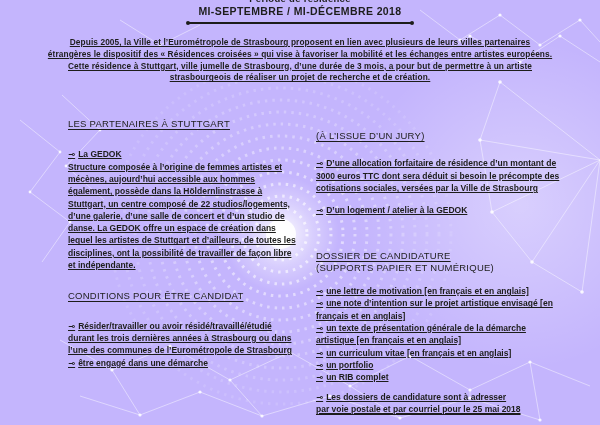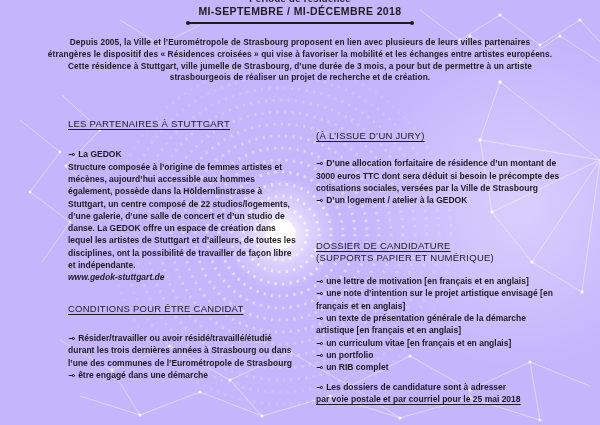--- a/index.html
+++ b/index.html
@@ -29,28 +29,28 @@
     font-size:8.3px;line-height:1.42;letter-spacing:.1px;
   }
   .columns{display:flex;margin:34px 34px 0 68px;gap:16px;}
   .col-left{width:232px;flex:none;}
   .col-right{flex:1;min-width:0;}
   h3{
     margin:0;font-size:9.5px;letter-spacing:.25px;line-height:1.28;
     text-decoration:underline;text-underline-offset:2px;font-weight:400;
   }
   h3 .no-underline{text-decoration:none;display:inline-block;}
-  p,li{font-size:8.5px;line-height:1.45;margin:0;}
+  p,li{font-size:8.5px;line-height:1.45;margin:0;text-decoration:underline;}
   .bullet{font-family:"DejaVu Sans",sans-serif;font-size:8.5px;margin-right:3px;}
   .gedok-head{margin-top:18px;}
   .gedok-url{font-style:italic;}
   .conditions-head{margin-top:19px;}
   .first-bullet{margin-top:17px;}
   .benefits-first{margin-top:15px;}
-  .benefit-2{}
+  .benefit-2{margin-top:10px;}
   .dossier-head{margin-top:33px;}
   ul{list-style:none;margin:11px 0 0;padding:0;}
   .submission{margin-top:7px;}
   .underlined-line{display:block;text-decoration:underline;text-underline-offset:2px;}
 </style>
 </head>
 <body>
 
 <div class="page">
 
@@ -146,21 +146,20 @@
 
     <p class="intro">Depuis 2005, la Ville et l’Eurométropole de Strasbourg proposent en lien avec plusieurs de leurs villes partenaires étrangères le dispositif des « Résidences croisées » qui vise à favoriser la mobilité et les échanges entre artistes européens. Cette résidence à Stuttgart, ville jumelle de Strasbourg, d’une durée de 3 mois, a pour but de permettre à un artiste strasbourgeois de réaliser un projet de recherche et de création.</p>
 
     <div class="columns">
 
       <div class="col-left">
         <h3>LES PARTENAIRES À STUTTGART</h3>
 
         <p class="gedok-head"><span class="bullet">⊸</span><span>La GEDOK</span></p>
         <p>Structure composée à l’origine de femmes artistes et mécènes, aujourd’hui accessible aux hommes également, possède dans la Höldernlinstrasse à Stuttgart, un centre composé de 22 studios/logements, d’une galerie, d’une salle de concert et d’un studio de danse. La GEDOK offre un espace de création dans lequel les artistes de Stuttgart et d’ailleurs, de toutes les disciplines, ont la possibilité de travailler de façon libre et indépendante.</p>
-        <p class="gedok-url">www.gedok-stuttgart.de</p>
 
         <h3 class="conditions-head">CONDITIONS POUR ÊTRE CANDIDAT</h3>
 
         <p class="first-bullet"><span class="bullet">⊸</span><span>Résider/travailler ou avoir résidé/travaillé/étudié durant les trois dernières années à Strasbourg ou dans l’une des communes de l’Eurométropole de Strasbourg</span></p>
         <p><span class="bullet">⊸</span><span>être engagé dans une démarche</span></p>
       </div>
 
       <div class="col-right">
         <h3><br><span>(À L’ISSUE D’UN JURY)</span></h3>
 

